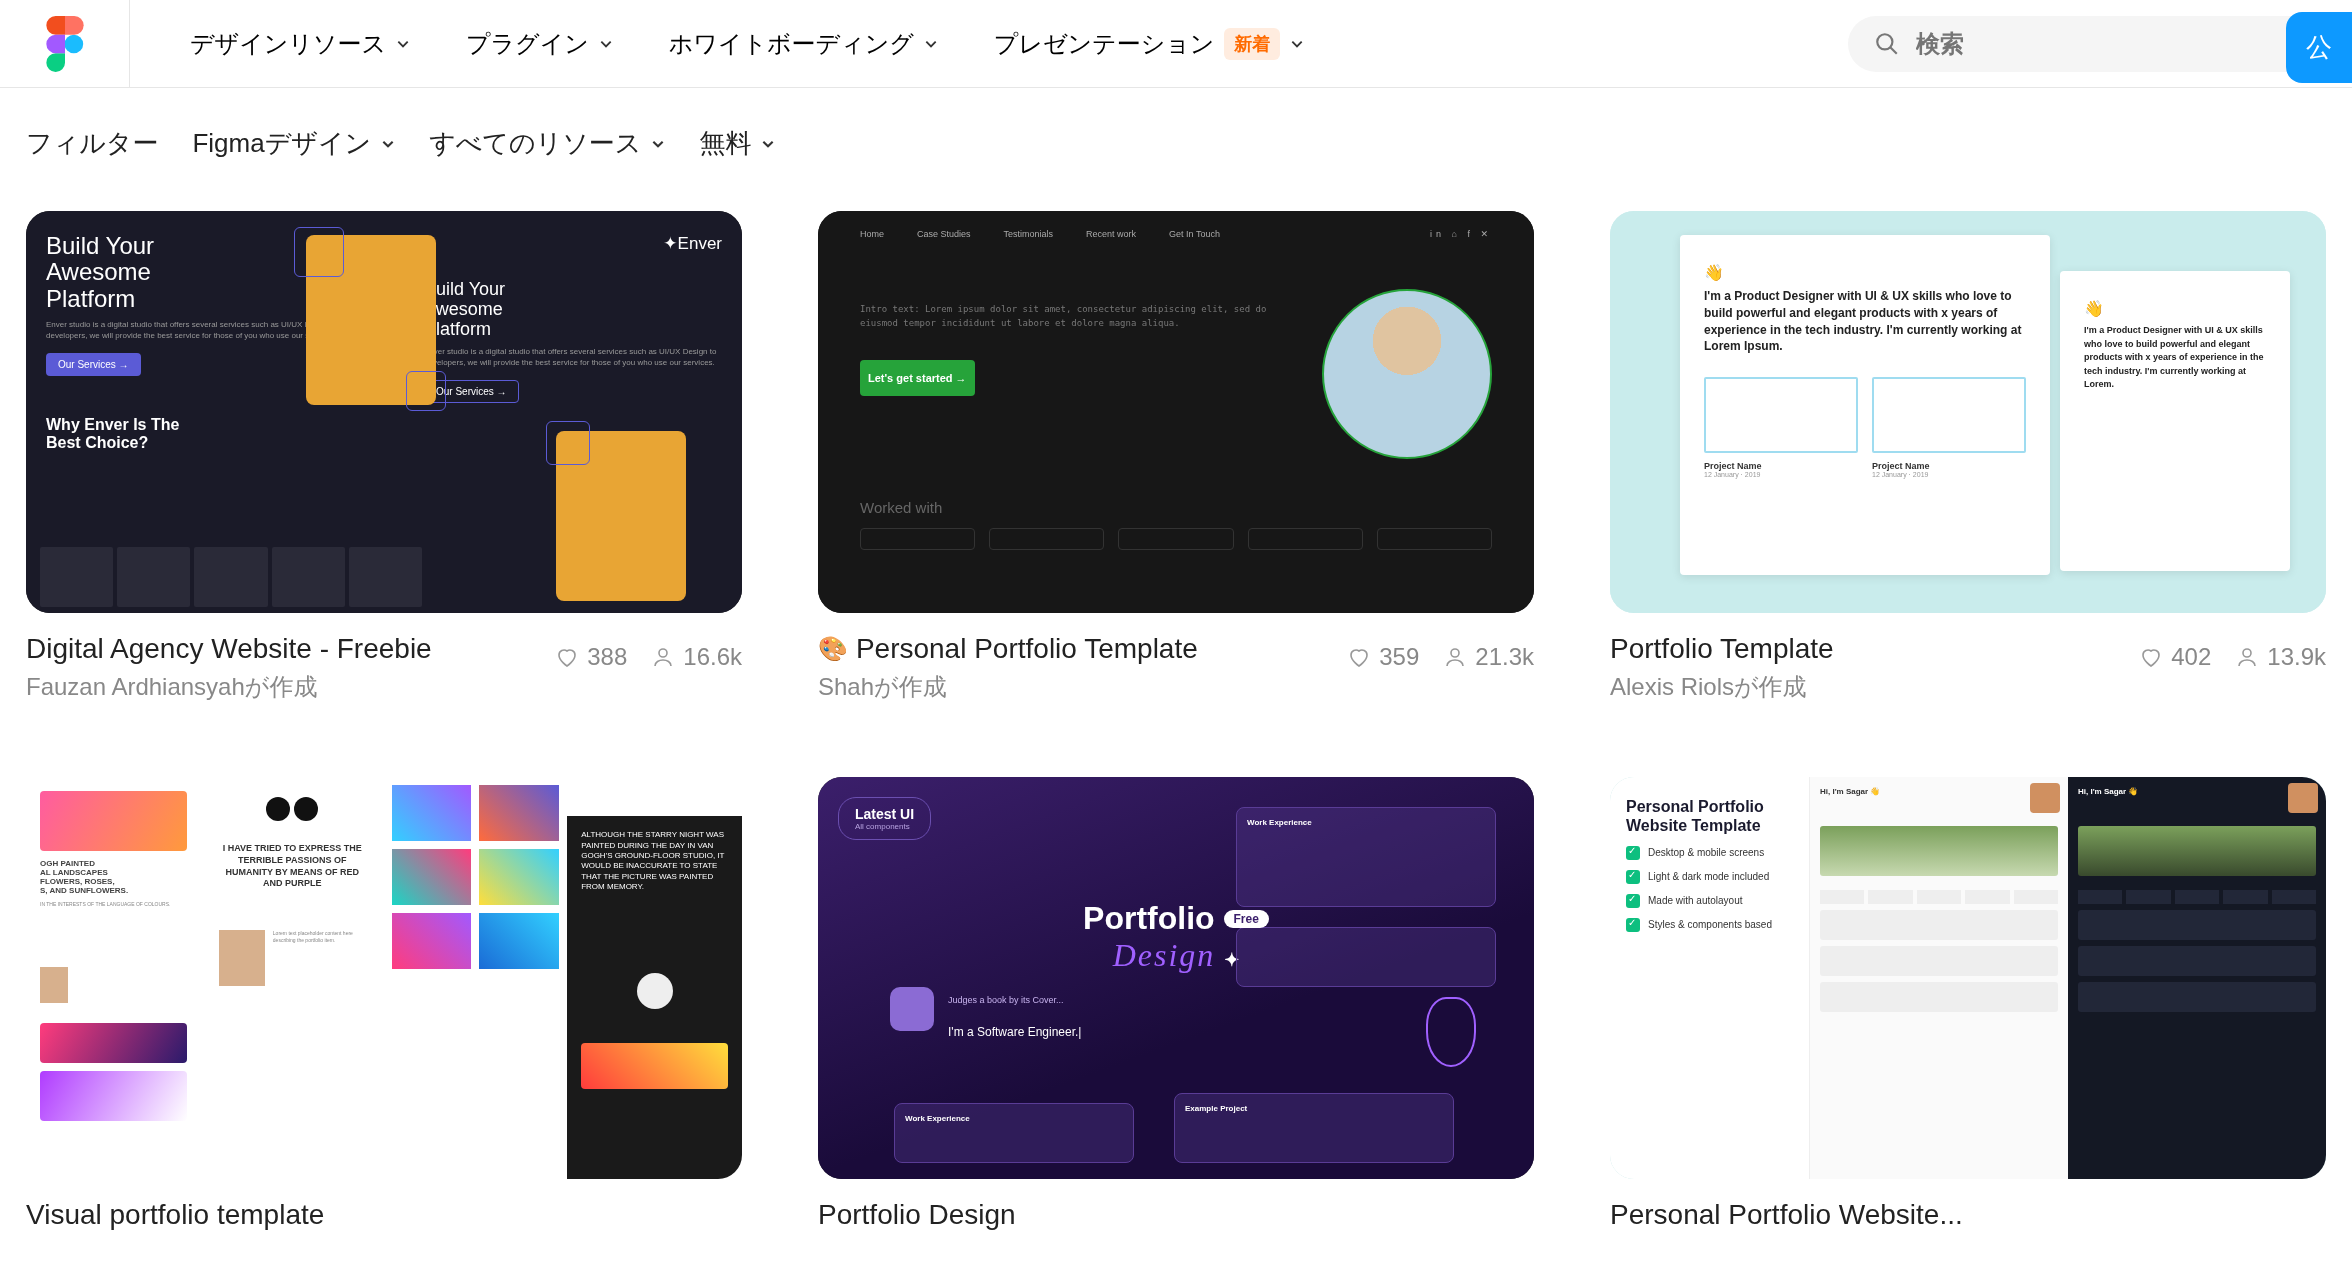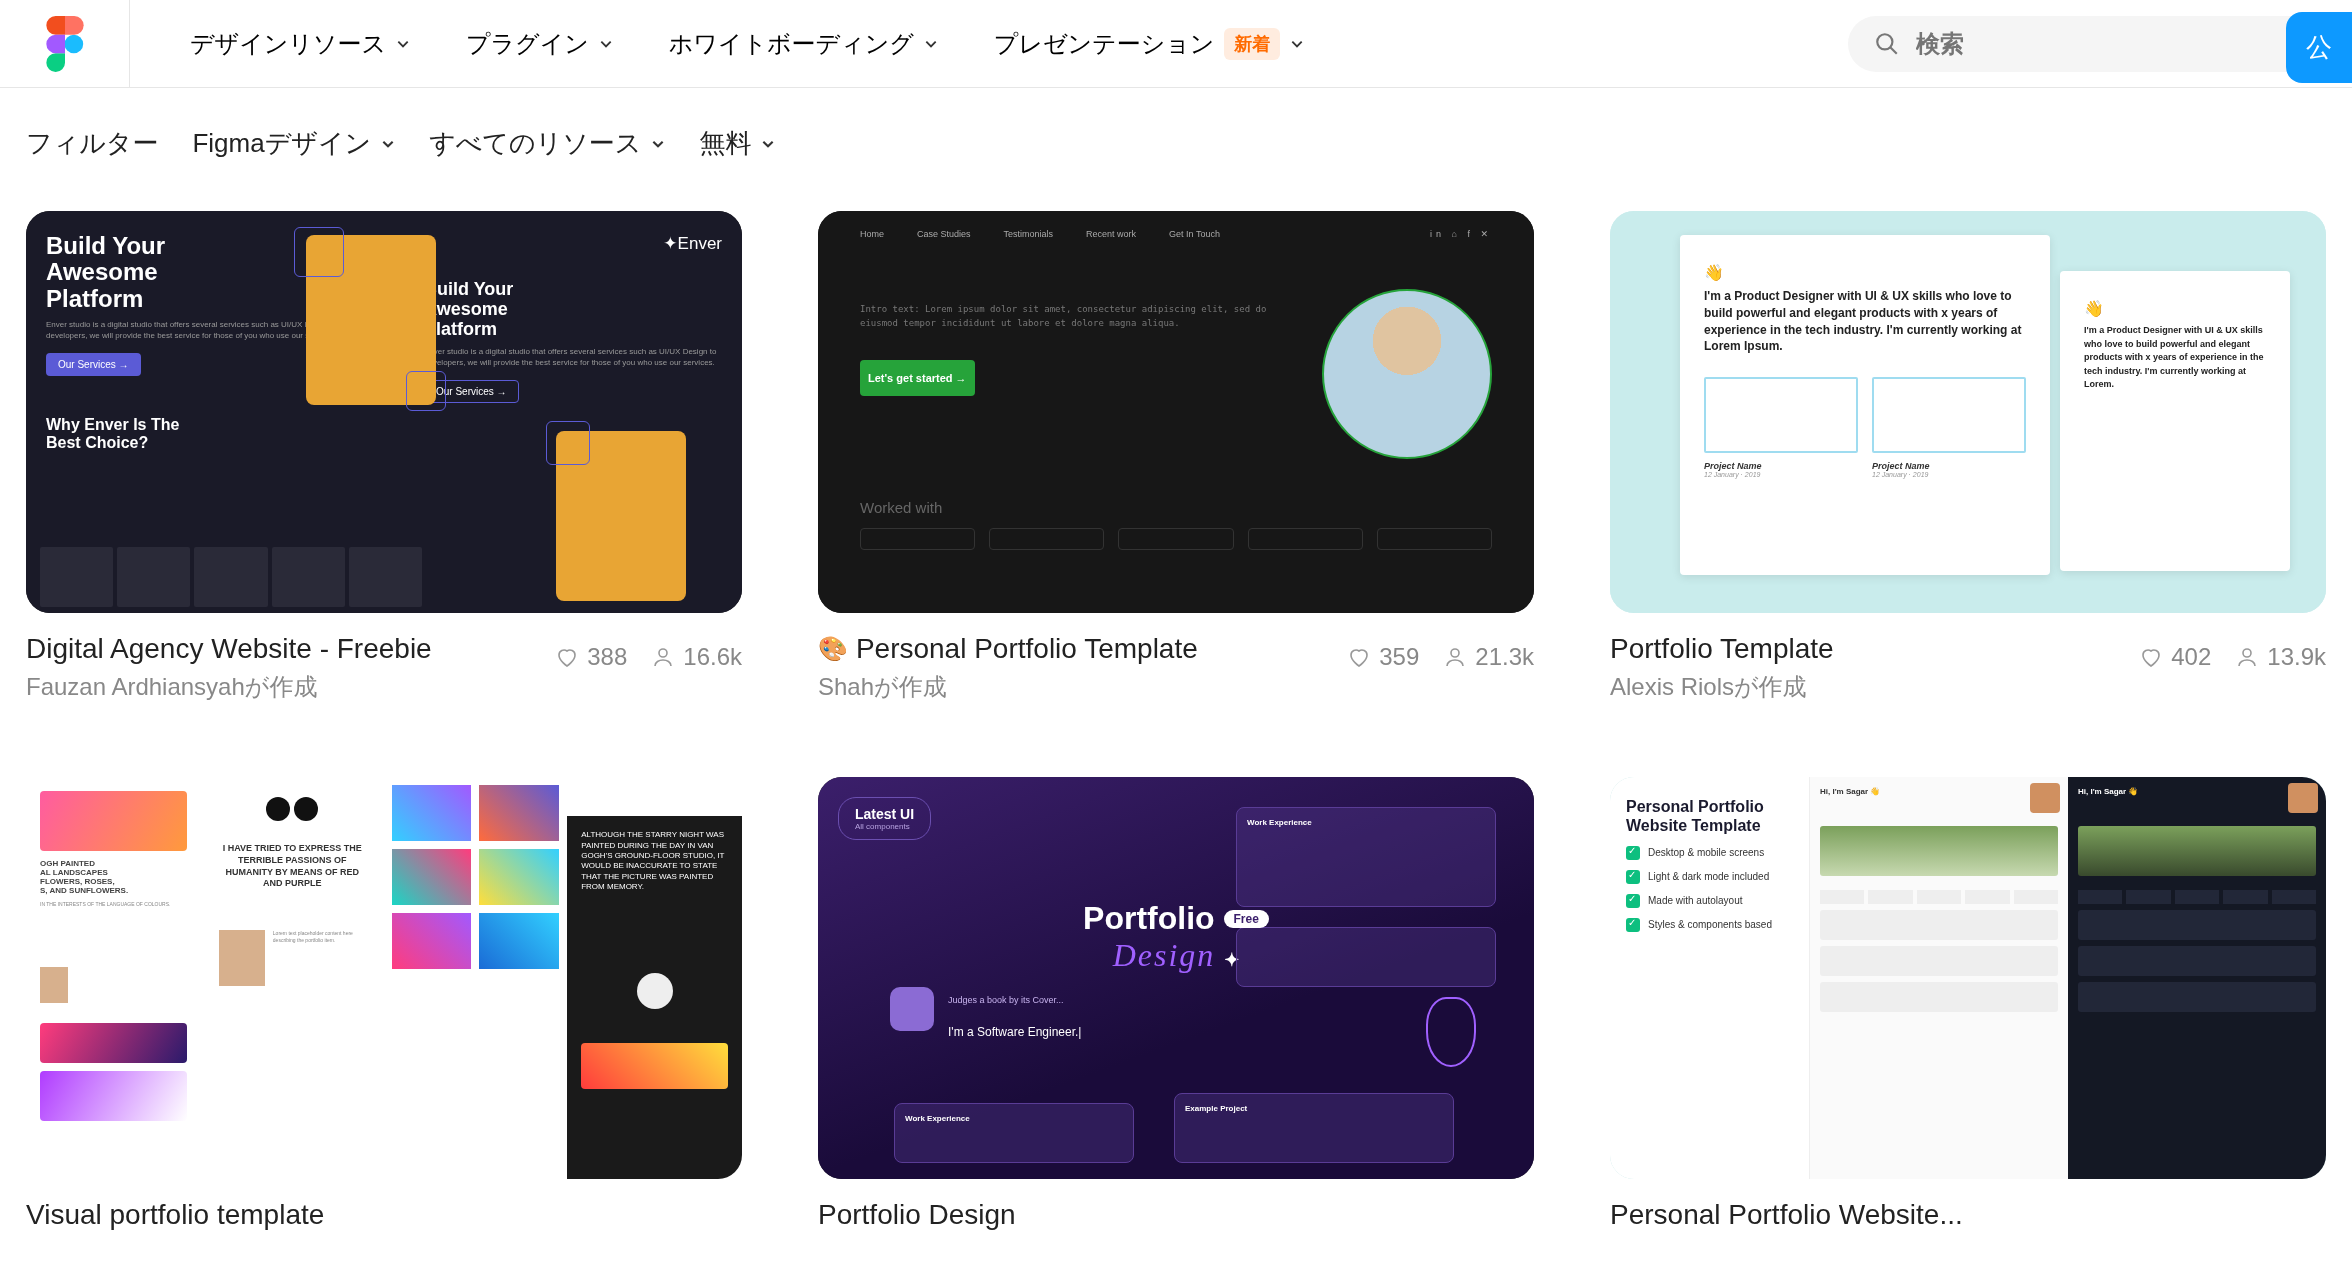--- a/index.html
+++ b/index.html
@@ -30,21 +30,21 @@
   .card-title { font-size: 28px; font-weight: 400; color: #222; cursor: pointer; display: flex; align-items: center; gap: 8px; }
   .card-author { font-size: 24px; color: #888; margin-top: 6px; }
   .card-stats { display: flex; gap: 24px; margin-top: 10px; }
   .stat { display: flex; align-items: center; gap: 8px; color: #888; font-size: 24px; }
   .stat svg { width: 24px; height: 24px; }
 
   
   .thumb-inner { position: absolute; inset: 0; }
   .t1 { background: #1a1a28; display: flex; }
   .t1-col { flex: 1; padding: 22px 20px; }
-  .t1-h { color: #fff; font-weight: 700; font-size: 24px; line-height: 1.1; }
+  .t1-h { color: #fff; font-weight: 400; font-size: 24px; line-height: 1.1; }
   .t1-btn { display: inline-block; background: #5b5bd6; color: #fff; font-size: 10px; padding: 6px 12px; border-radius: 4px; margin-top: 12px; }
   .t1-btn2 { border: 1px solid #5b5bd6; color: #fff; font-size: 10px; padding: 5px 11px; border-radius: 4px; margin-top: 12px; display: inline-block; }
   .t1-sub { color: #fff; font-weight: 700; font-size: 16px; margin-top: 40px; }
   .t1-p { color: #999; font-size: 8px; margin-top: 8px; line-height: 1.3; }
   .t1-guy { position: absolute; width: 130px; height: 170px; background: #e8a534; border-radius: 8px; }
   .t1-guy1 { top: 24px; left: 280px; }
   .t1-guy2 { top: 220px; left: 530px; }
   .t1-box { position: absolute; border: 1px solid #5b5bd6; border-radius: 6px; }
   .t1-strip { position: absolute; bottom: 6px; left: 14px; right: 320px; height: 60px; display: flex; gap: 4px; }
   .t1-strip div { flex: 1; background: #2a2a38; border-radius: 2px; }
@@ -62,21 +62,21 @@
   .t2-logos { display: flex; gap: 14px; margin-top: 12px; }
   .t2-logos div { flex: 1; height: 22px; border: 1px solid #333; border-radius: 4px; }
 
   .t3 { background: #c9ecec; padding: 20px 32px; }
   .t3-window { background: #fff; border-radius: 4px; box-shadow: 0 2px 10px rgba(0,0,0,0.1); padding: 28px 24px 12px; position: absolute; }
   .t3-w1 { top: 24px; left: 70px; width: 370px; height: 340px; }
   .t3-w2 { top: 60px; left: 450px; width: 230px; height: 300px; }
   .t3-hand { font-size: 16px; }
   .t3-txt { font-size: 12px; font-weight: 700; color: #222; line-height: 1.4; margin-top: 6px; }
   .t3-txt2 { font-size: 9px; font-weight: 700; color: #222; line-height: 1.5; margin-top: 6px; }
-  .t3-proj { display: flex; gap: 14px; margin-top: 22px; font-style: italic; }
+  .t3-proj { display: flex; gap: 14px; margin-top: 22px; }
   .t3-card { flex: 1; }
   .t3-img { height: 76px; border: 2px solid #9fdcf0; border-radius: 2px; }
   .t3-pn { font-size: 9px; font-weight: 700; margin-top: 8px; }
   .t3-pd { font-size: 7px; color: #999; }
 
   .t4 { background: #fff; display: flex; }
   .t4-col { flex: 1; position: relative; overflow: hidden; }
   .t4-c1 { background: #fff; padding: 14px; font-size: 8px; color: #444; }
   .t4-c2 { background: #fff; padding: 20px 18px; }
   .t4-c3 { background: #1a1a1a; padding: 14px; color: #fff; margin-top: 39px; }

